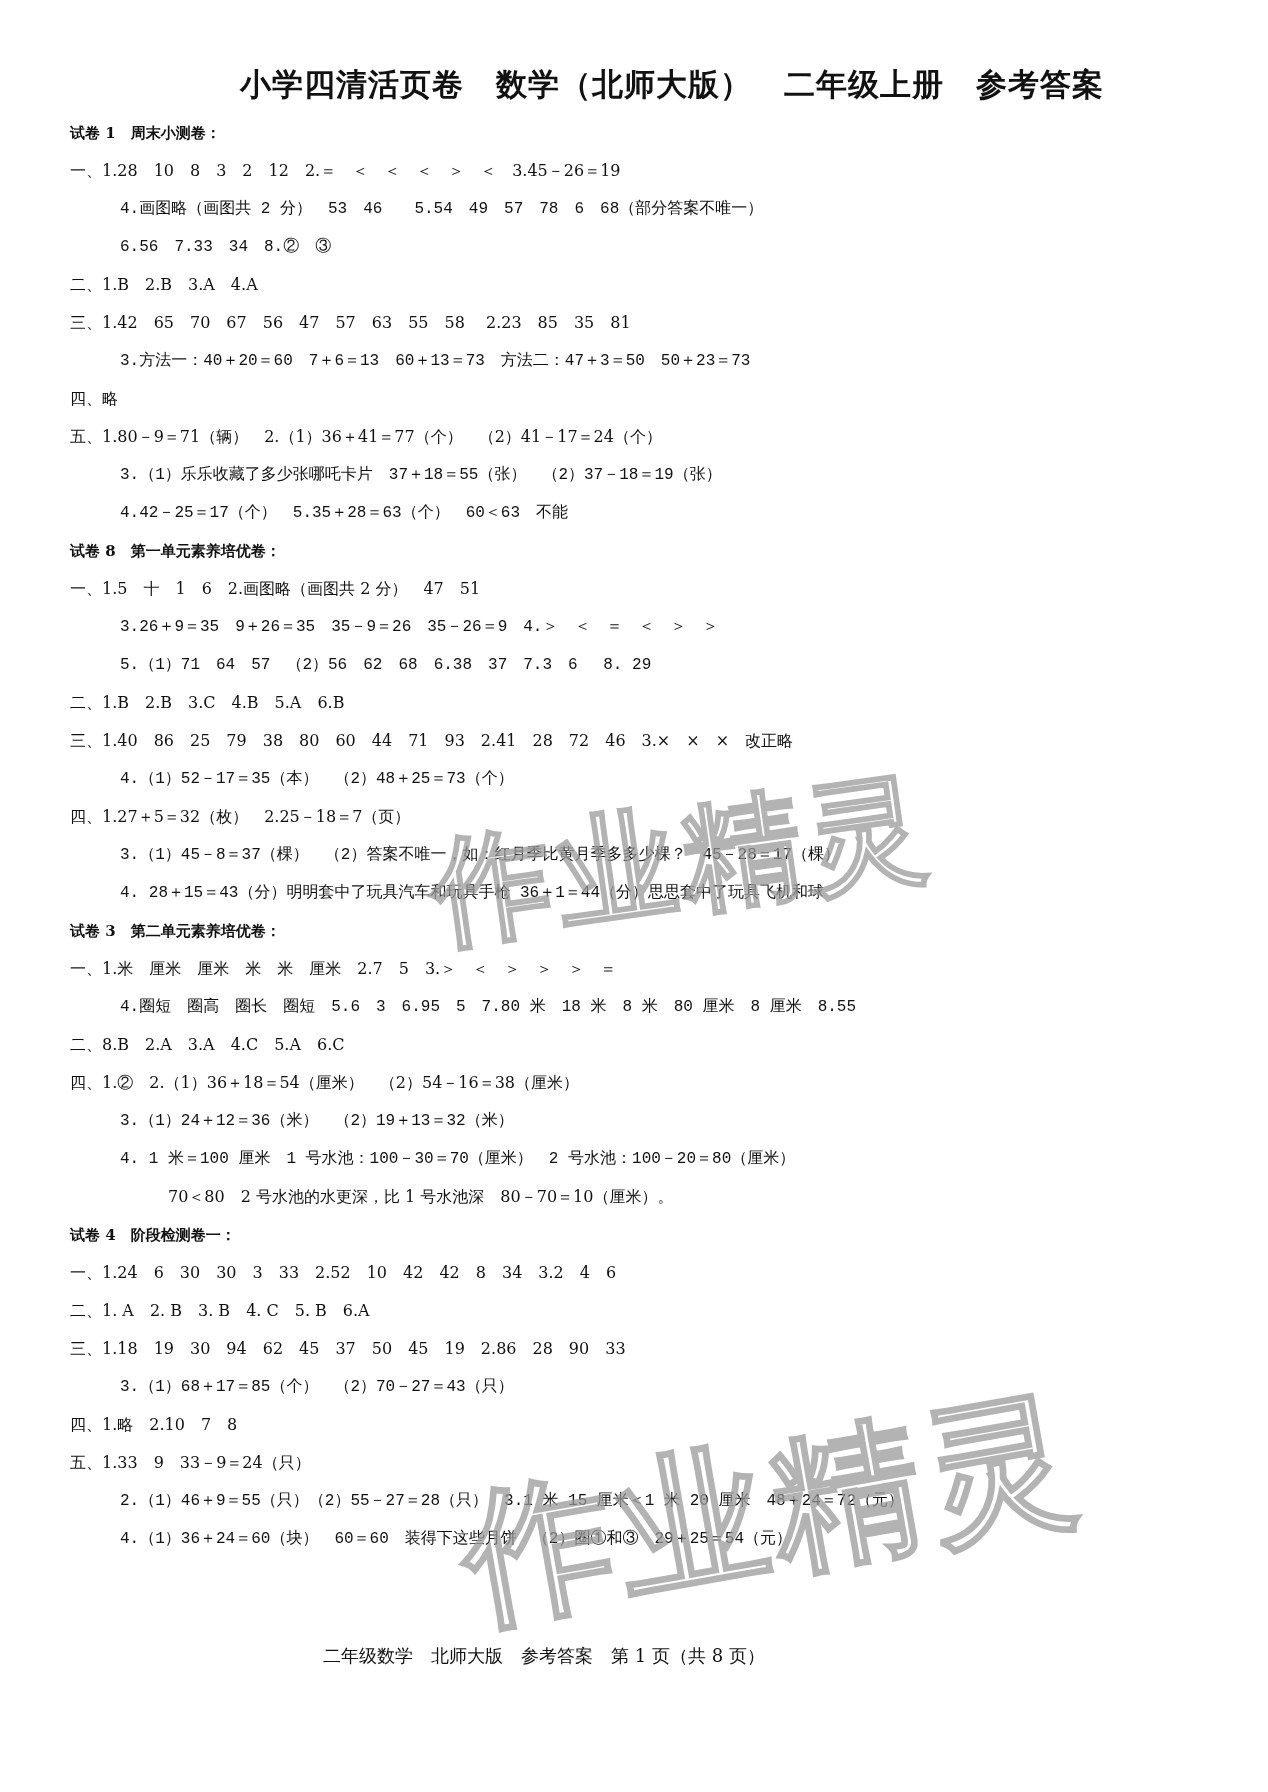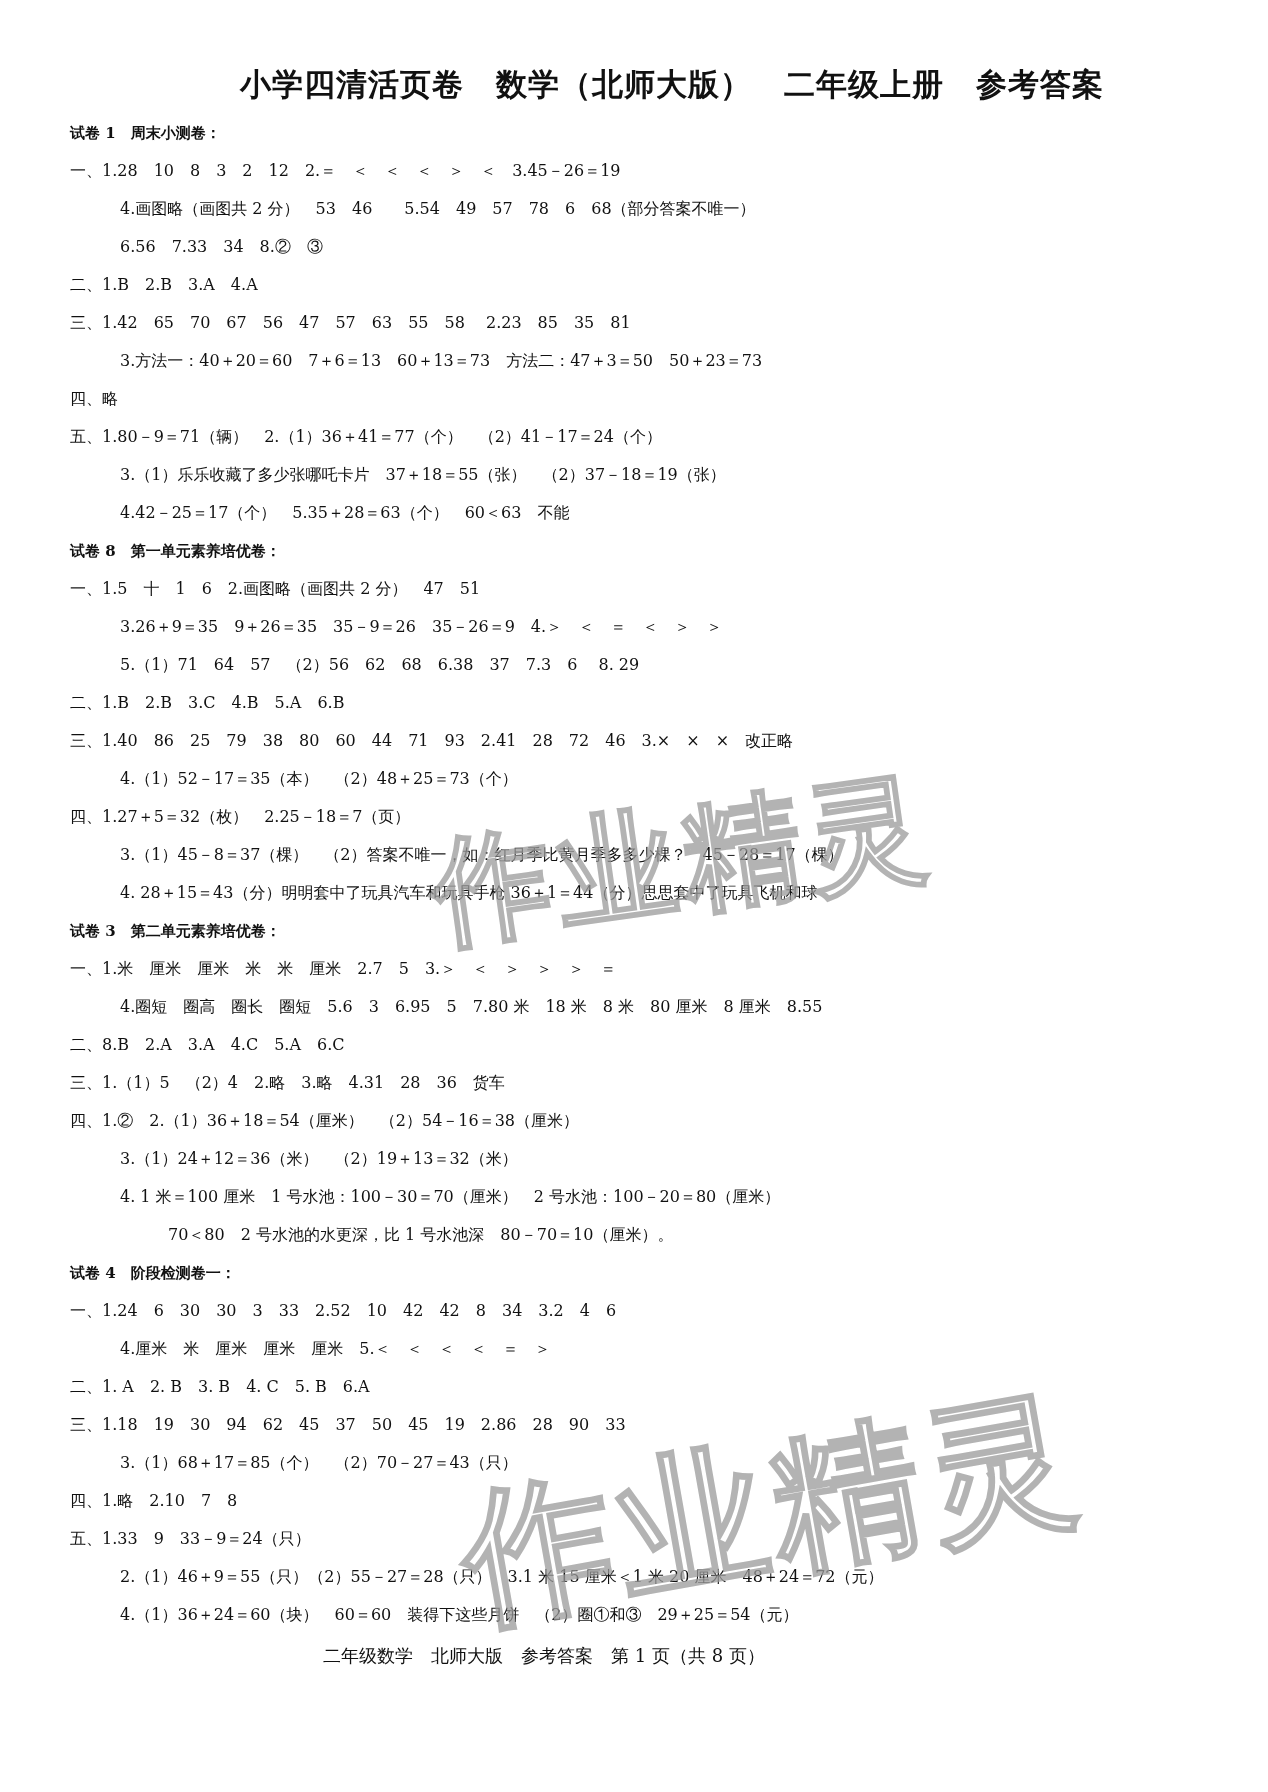--- a/index.html
+++ b/index.html
@@ -45,21 +45,21 @@
       height: 38px;
       line-height: 38px;
       white-space: pre;
     }
     .line {
       font-size: 16px;
       height: 38px;
       line-height: 38px;
       white-space: pre;
     }
-    .indent1 { padding-left: 50px; }
+    .indent1 { padding-left: 50px; font-family: Liberation Mono, monospace; }
     .indent2 { padding-left: 98px; }
     .footer {
       position: absolute;
       top: 1644px;
       left: 0;
       width: 1268px;
       text-align: center;
       font-size: 18px;
       white-space: pre;
       margin-left: -90px;
@@ -122,31 +122,29 @@
       <div class="line">四、1.27＋5＝32（枚）　2.25－18＝7（页）</div>
       <div class="line indent1">3.（1）45－8＝37（棵）　（2）答案不唯一，如：红月季比黄月季多多少棵？　45－28＝17（棵）</div>
       <div class="line indent1">4. 28＋15＝43（分）明明套中了玩具汽车和玩具手枪 36＋1＝44（分）思思套中了玩具飞机和球</div>
     </div>
 
     <div class="section">
       <div class="section-heading">试卷 3　第二单元素养培优卷：</div>
       <div class="line">一、1.米　厘米　厘米　米　米　厘米　2.7　5　3.＞　＜　＞　＞　＞　＝</div>
       <div class="line indent1">4.圈短　圈高　圈长　圈短　5.6　3　6.95　5　7.80 米　18 米　8 米　80 厘米　8 厘米　8.55</div>
       <div class="line">二、8.B　2.A　3.A　4.C　5.A　6.C</div>
-      <div class="line">三、1.（1）5　（2）4　2.略　3.略　4.31　28　36　货车</div>
       <div class="line">四、1.②　2.（1）36＋18＝54（厘米）　（2）54－16＝38（厘米）</div>
       <div class="line indent1">3.（1）24＋12＝36（米）　（2）19＋13＝32（米）</div>
       <div class="line indent1">4. 1 米＝100 厘米　1 号水池：100－30＝70（厘米）　2 号水池：100－20＝80（厘米）</div>
       <div class="line indent2">70＜80　2 号水池的水更深，比 1 号水池深　80－70＝10（厘米）。</div>
     </div>
 
     <div class="section">
       <div class="section-heading">试卷 4　阶段检测卷一：</div>
       <div class="line">一、1.24　6　30　30　3　33　2.52　10　42　42　8　34　3.2　4　6</div>
-      <div class="line indent1">4.厘米　米　厘米　厘米　厘米　5.＜　＜　＜　＜　＝　＞</div>
       <div class="line">二、1. A　2. B　3. B　4. C　5. B　6.A</div>
       <div class="line">三、1.18　19　30　94　62　45　37　50　45　19　2.86　28　90　33</div>
       <div class="line indent1">3.（1）68＋17＝85（个）　（2）70－27＝43（只）</div>
       <div class="line">四、1.略　2.10　7　8</div>
       <div class="line">五、1.33　9　33－9＝24（只）</div>
       <div class="line indent1">2.（1）46＋9＝55（只）（2）55－27＝28（只）　3.1 米 15 厘米＜1 米 20 厘米　48＋24＝72（元）</div>
       <div class="line indent1">4.（1）36＋24＝60（块）　60＝60　装得下这些月饼　（2）圈①和③　29＋25＝54（元）</div>
     </div>
 
   </div>

